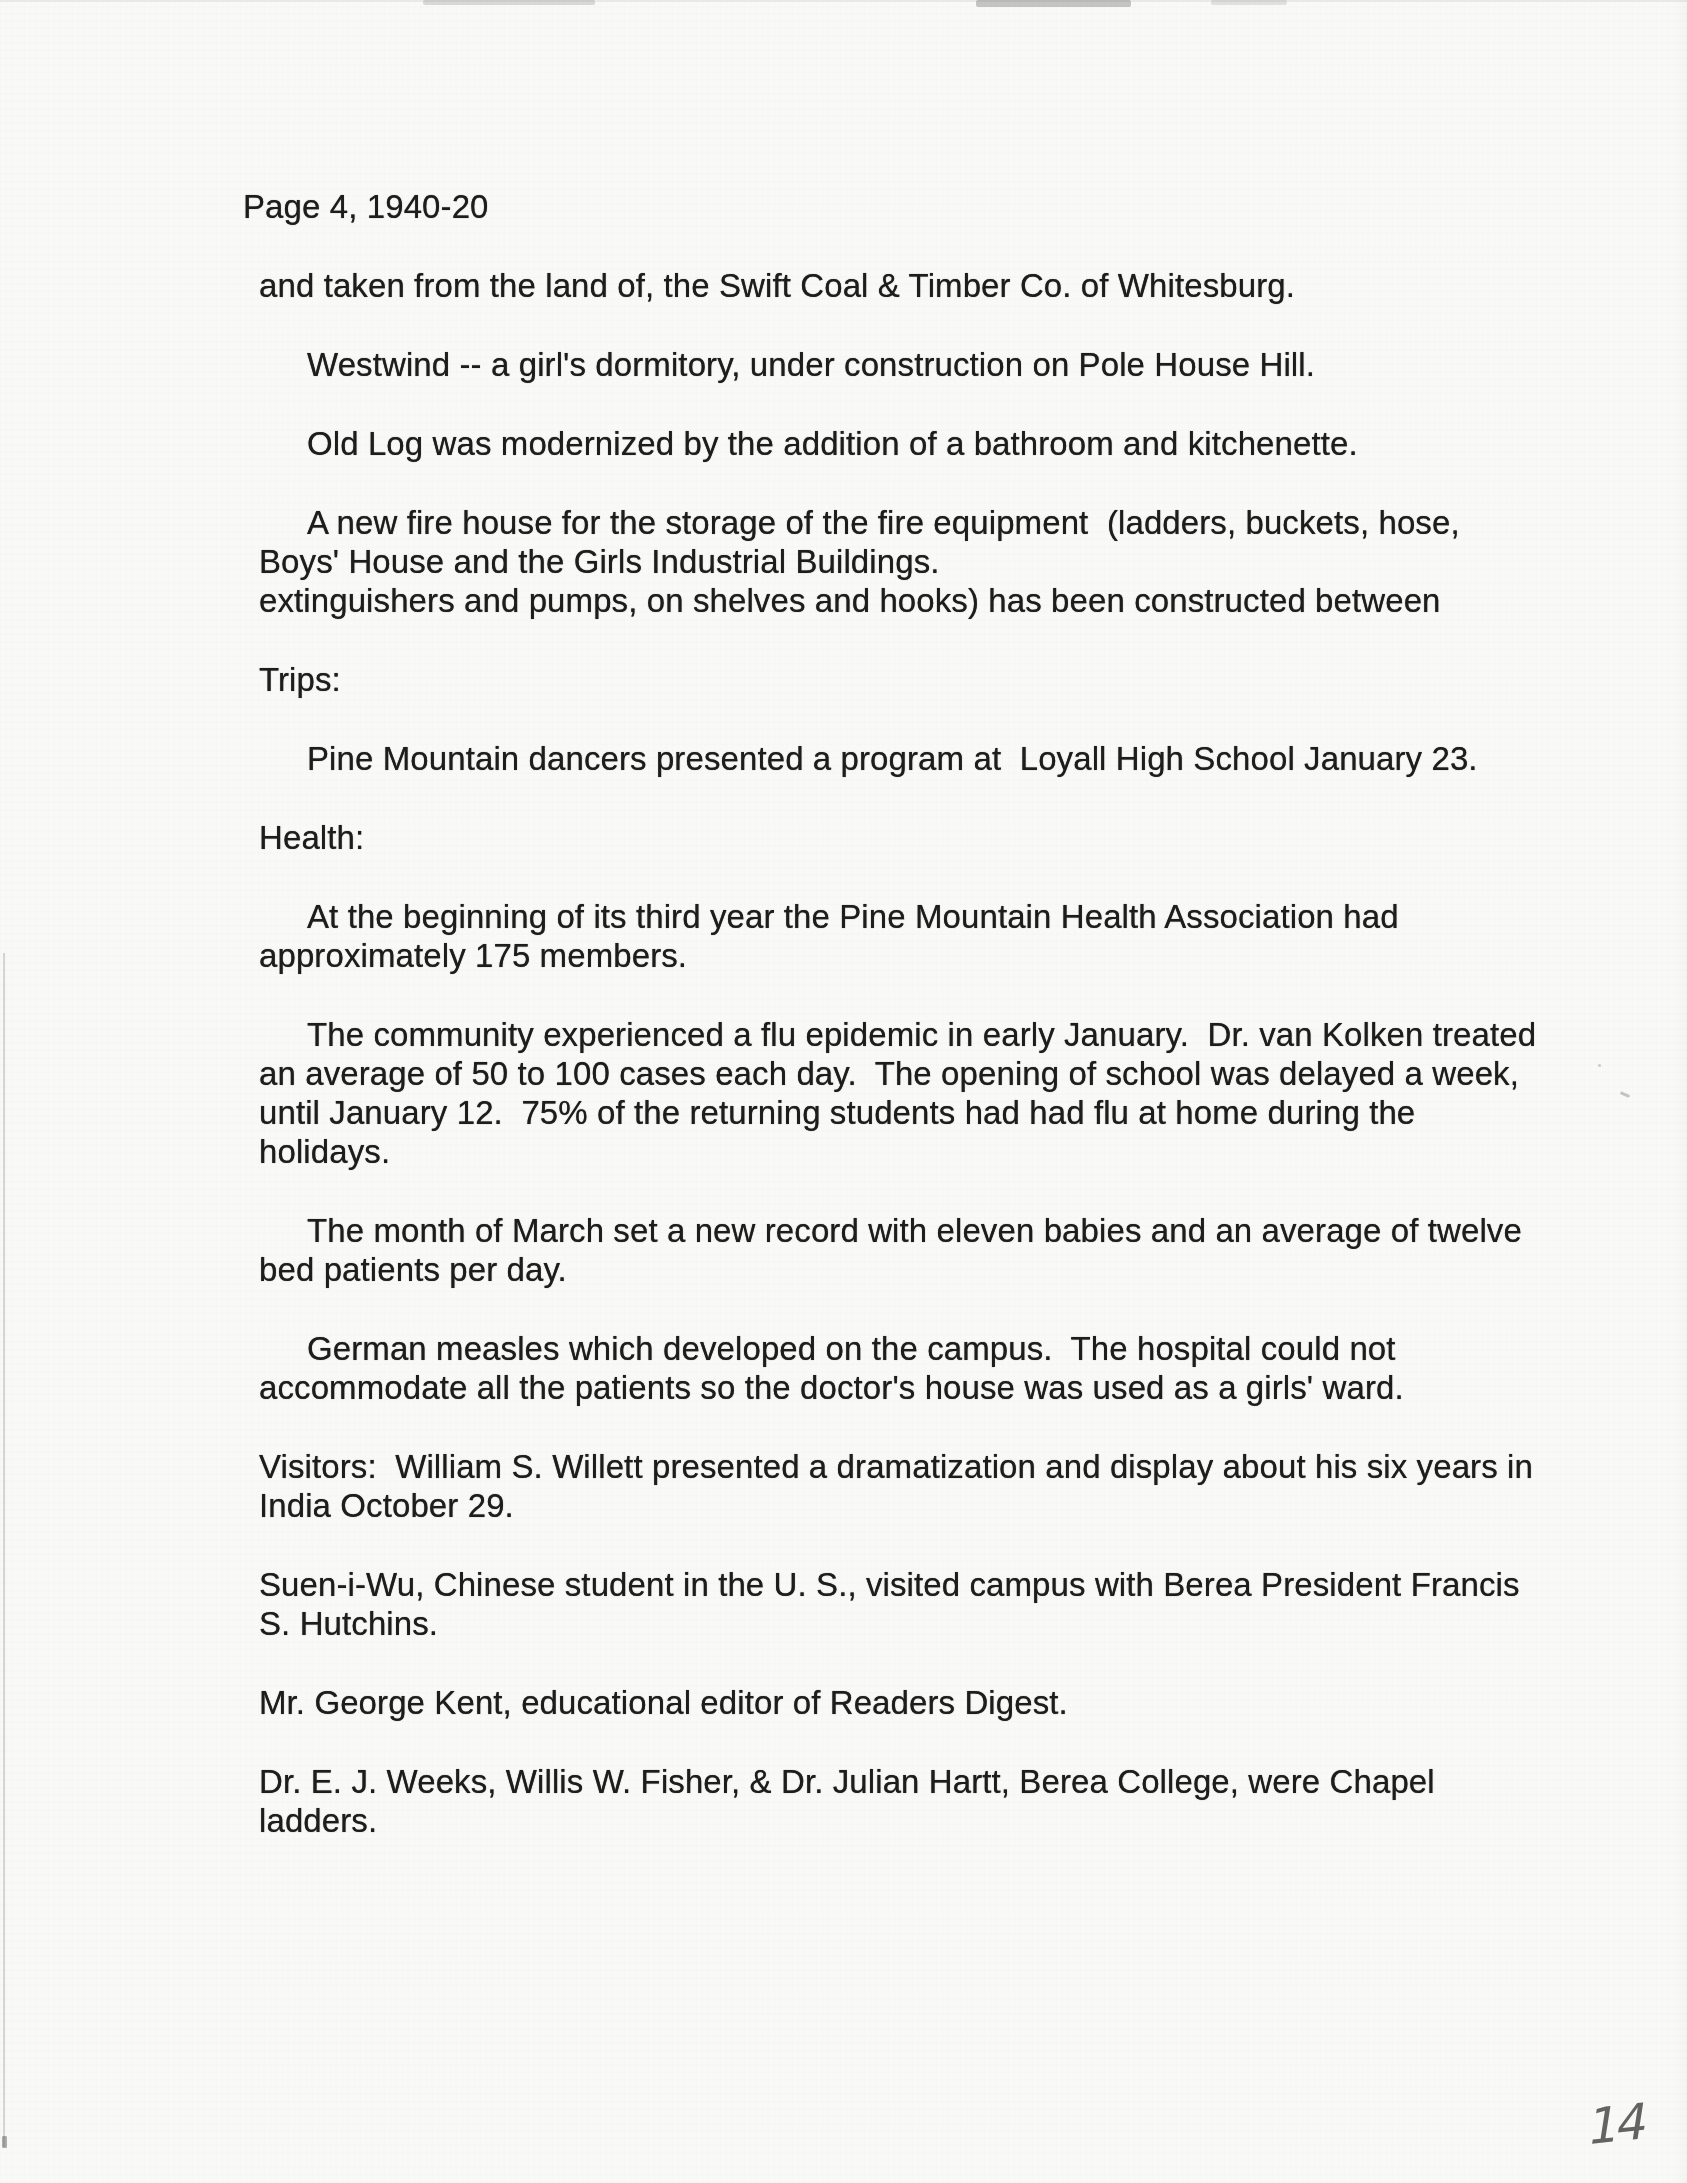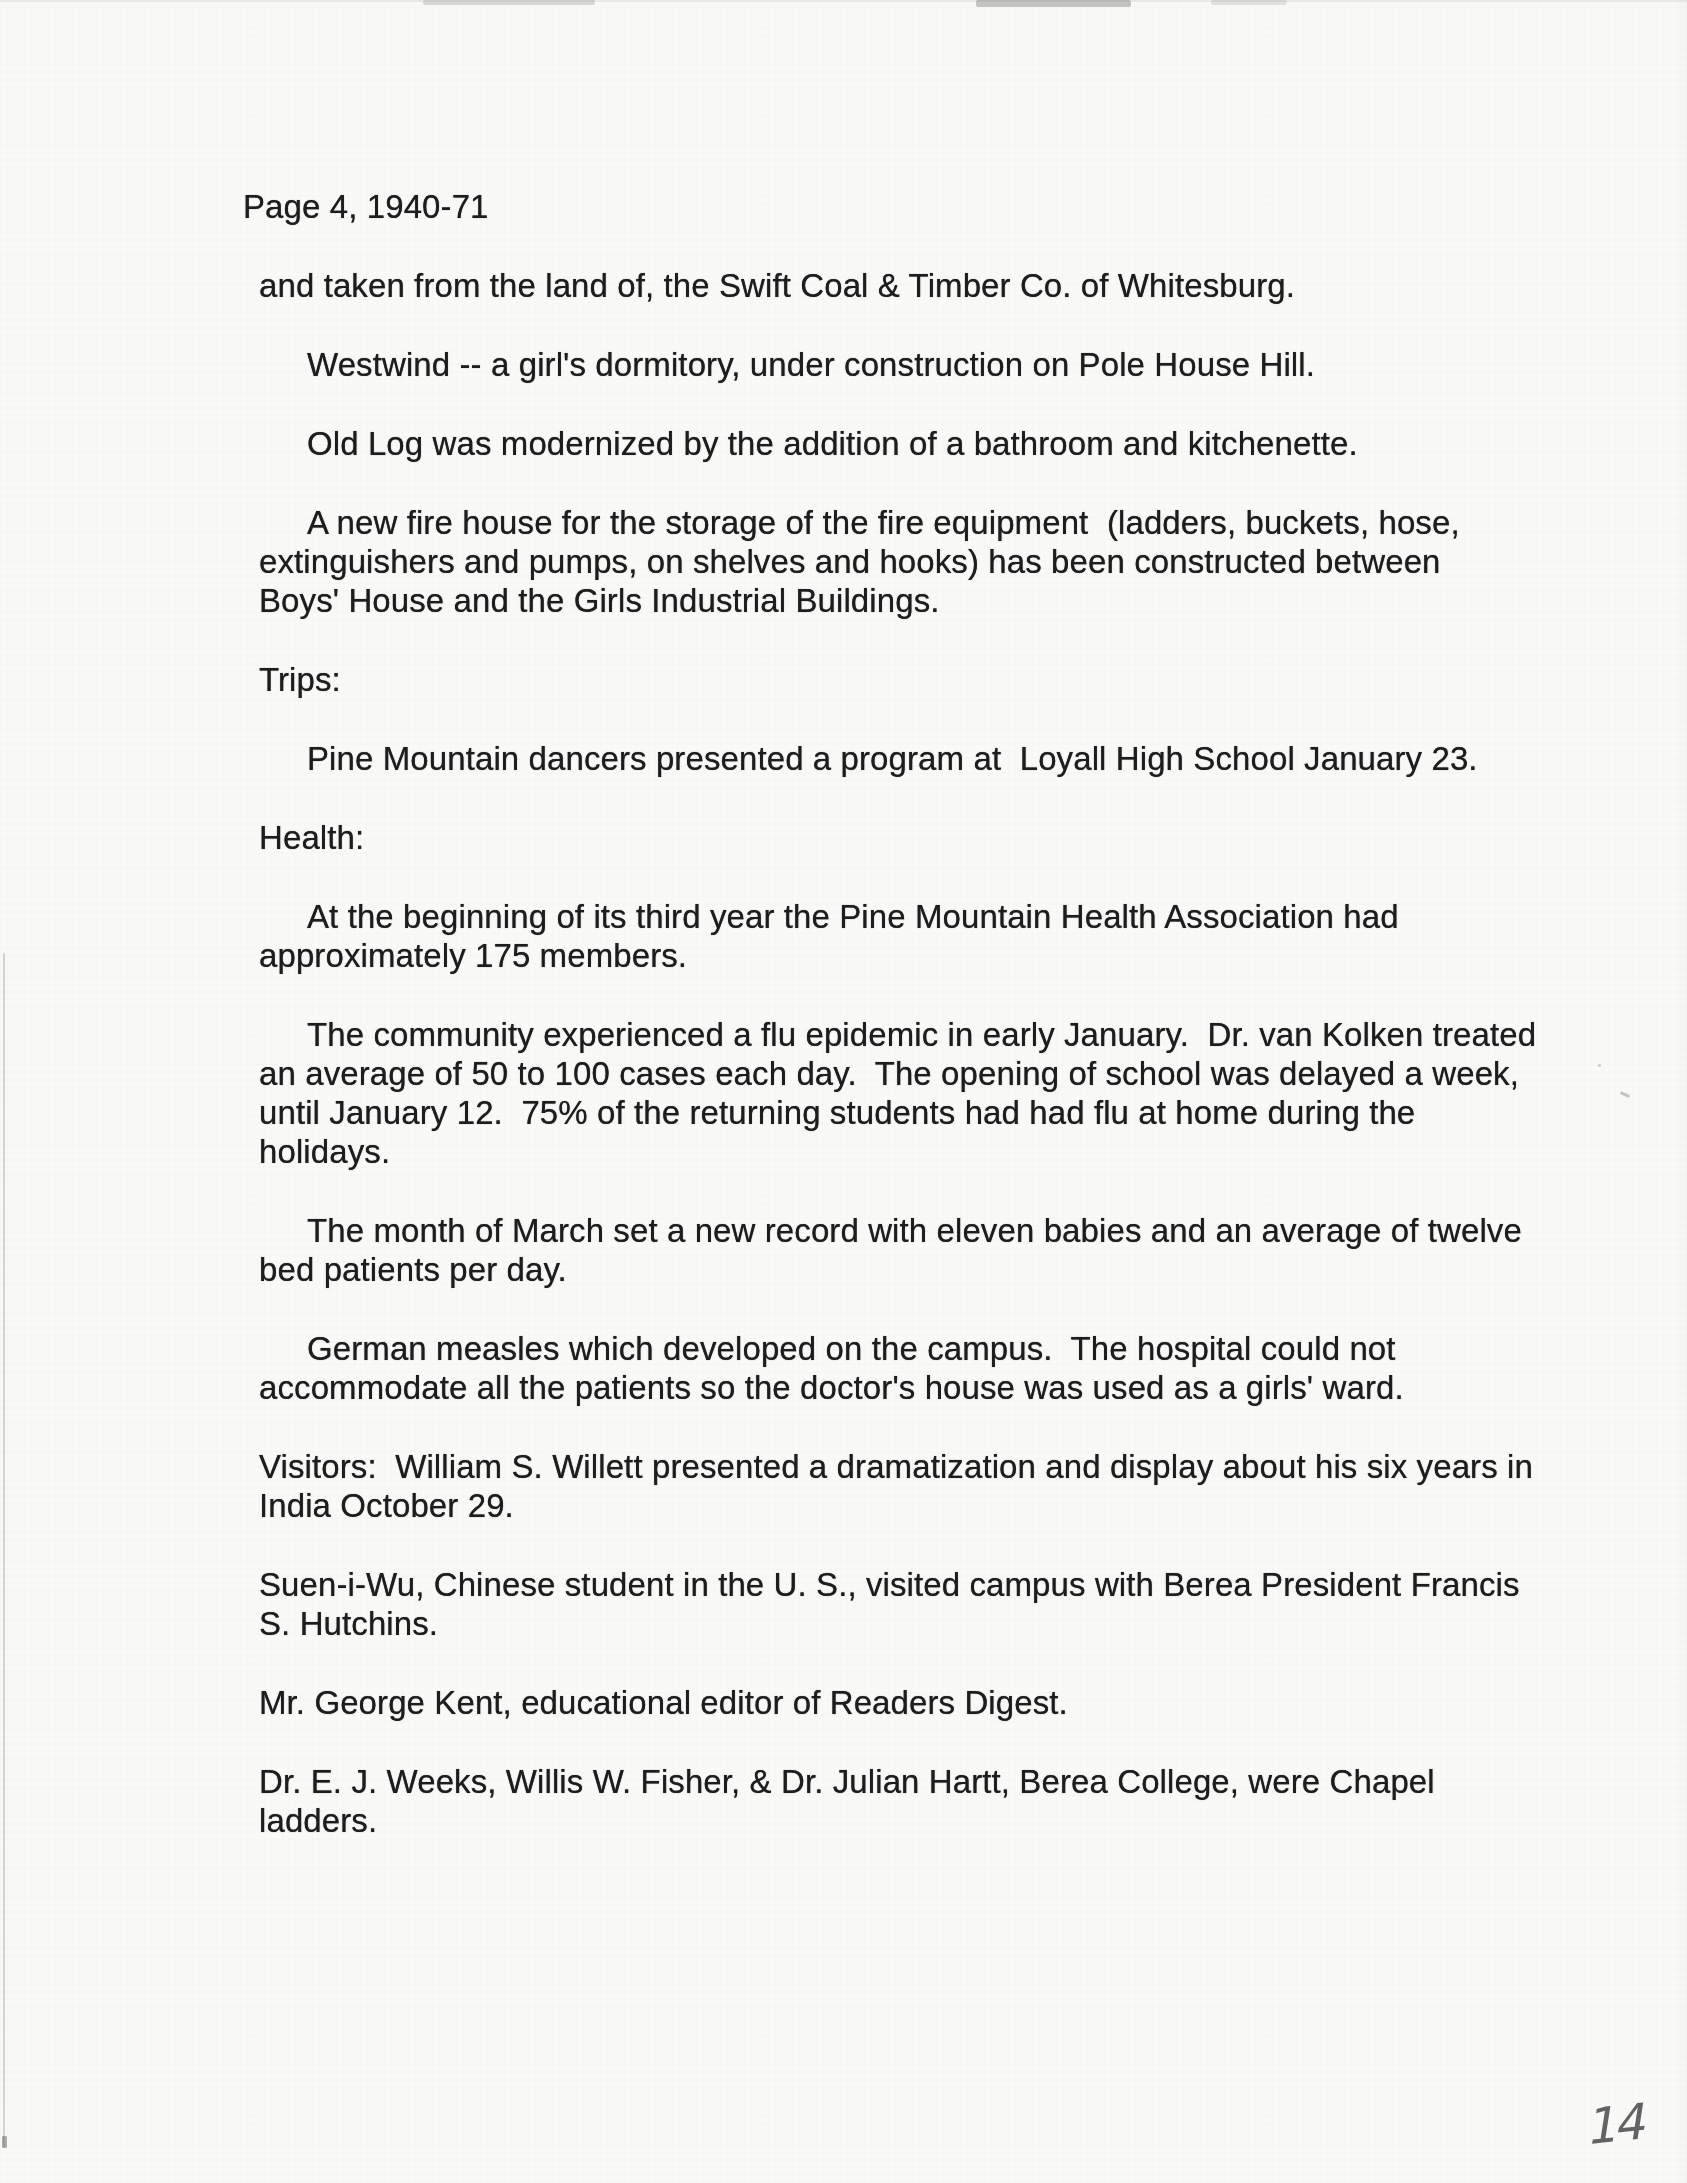--- a/index.html
+++ b/index.html
@@ -72,35 +72,35 @@
   <div class="artifact top-streak-1"></div>
   <div class="artifact top-streak-2"></div>
   <div class="artifact top-streak-3"></div>
   <div class="artifact left-line"></div>
   <div class="artifact left-tick"></div>
   <div class="artifact speck-1"></div>
   <div class="artifact speck-2"></div>
   <div class="artifact right-shade"></div>
 
   <main class="doc">
-    <h1 class="line header-line">Page 4, 1940-71</h1>
+    <h1 class="line header-line">Page 4, 1940-20</h1>
     <div id="paragraphs">
         <p class="para">
           <span class="line">and taken from the land of, the Swift Coal &amp; Timber Co. of Whitesburg.</span>
         </p>
         <p class="para indent">
           <span class="line">Westwind -- a girl's dormitory, under construction on Pole House Hill.</span>
         </p>
         <p class="para indent">
           <span class="line">Old Log was modernized by the addition of a bathroom and kitchenette.</span>
         </p>
         <p class="para indent">
           <span class="line">A new fire house for the storage of the fire equipment  (ladders, buckets, hose,</span>
+          <span class="line">Boys' House and the Girls Industrial Buildings.</span>
           <span class="line">extinguishers and pumps, on shelves and hooks) has been constructed between</span>
-          <span class="line">Boys' House and the Girls Industrial Buildings.</span>
         </p>
         <p class="para">
           <span class="line">Trips:</span>
         </p>
         <p class="para indent">
           <span class="line">Pine Mountain dancers presented a program at  Loyall High School January 23.</span>
         </p>
         <p class="para">
           <span class="line">Health:</span>
         </p>

